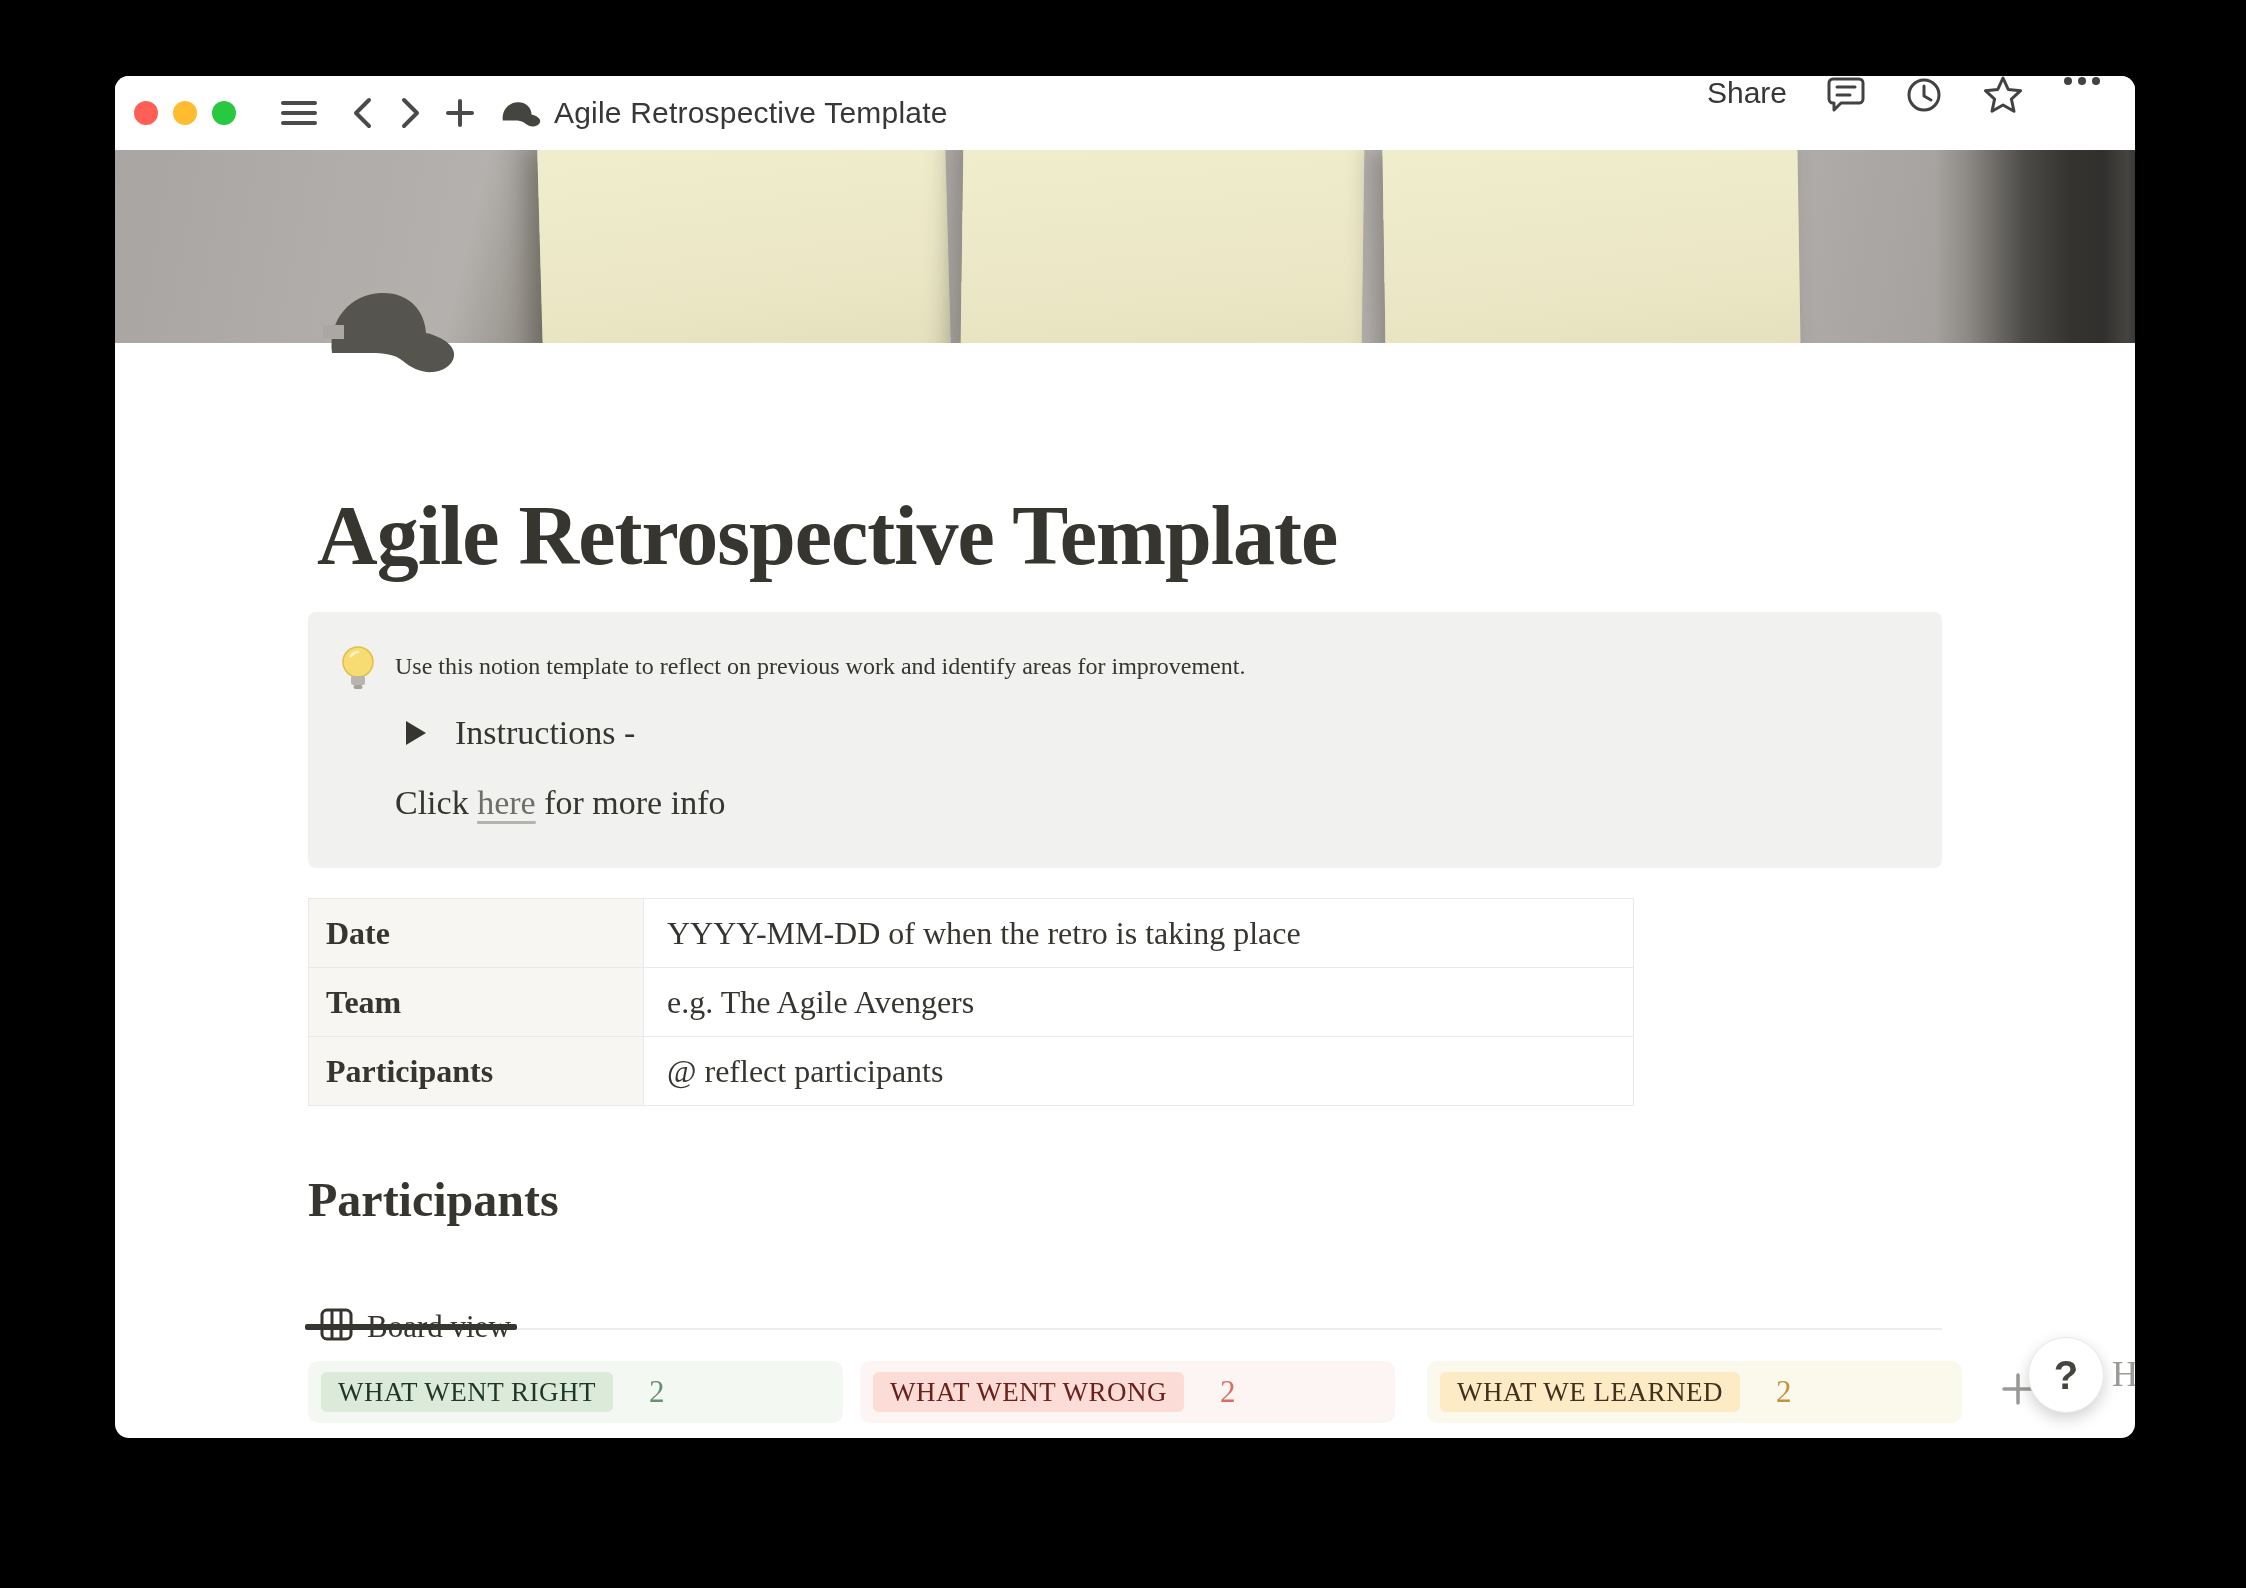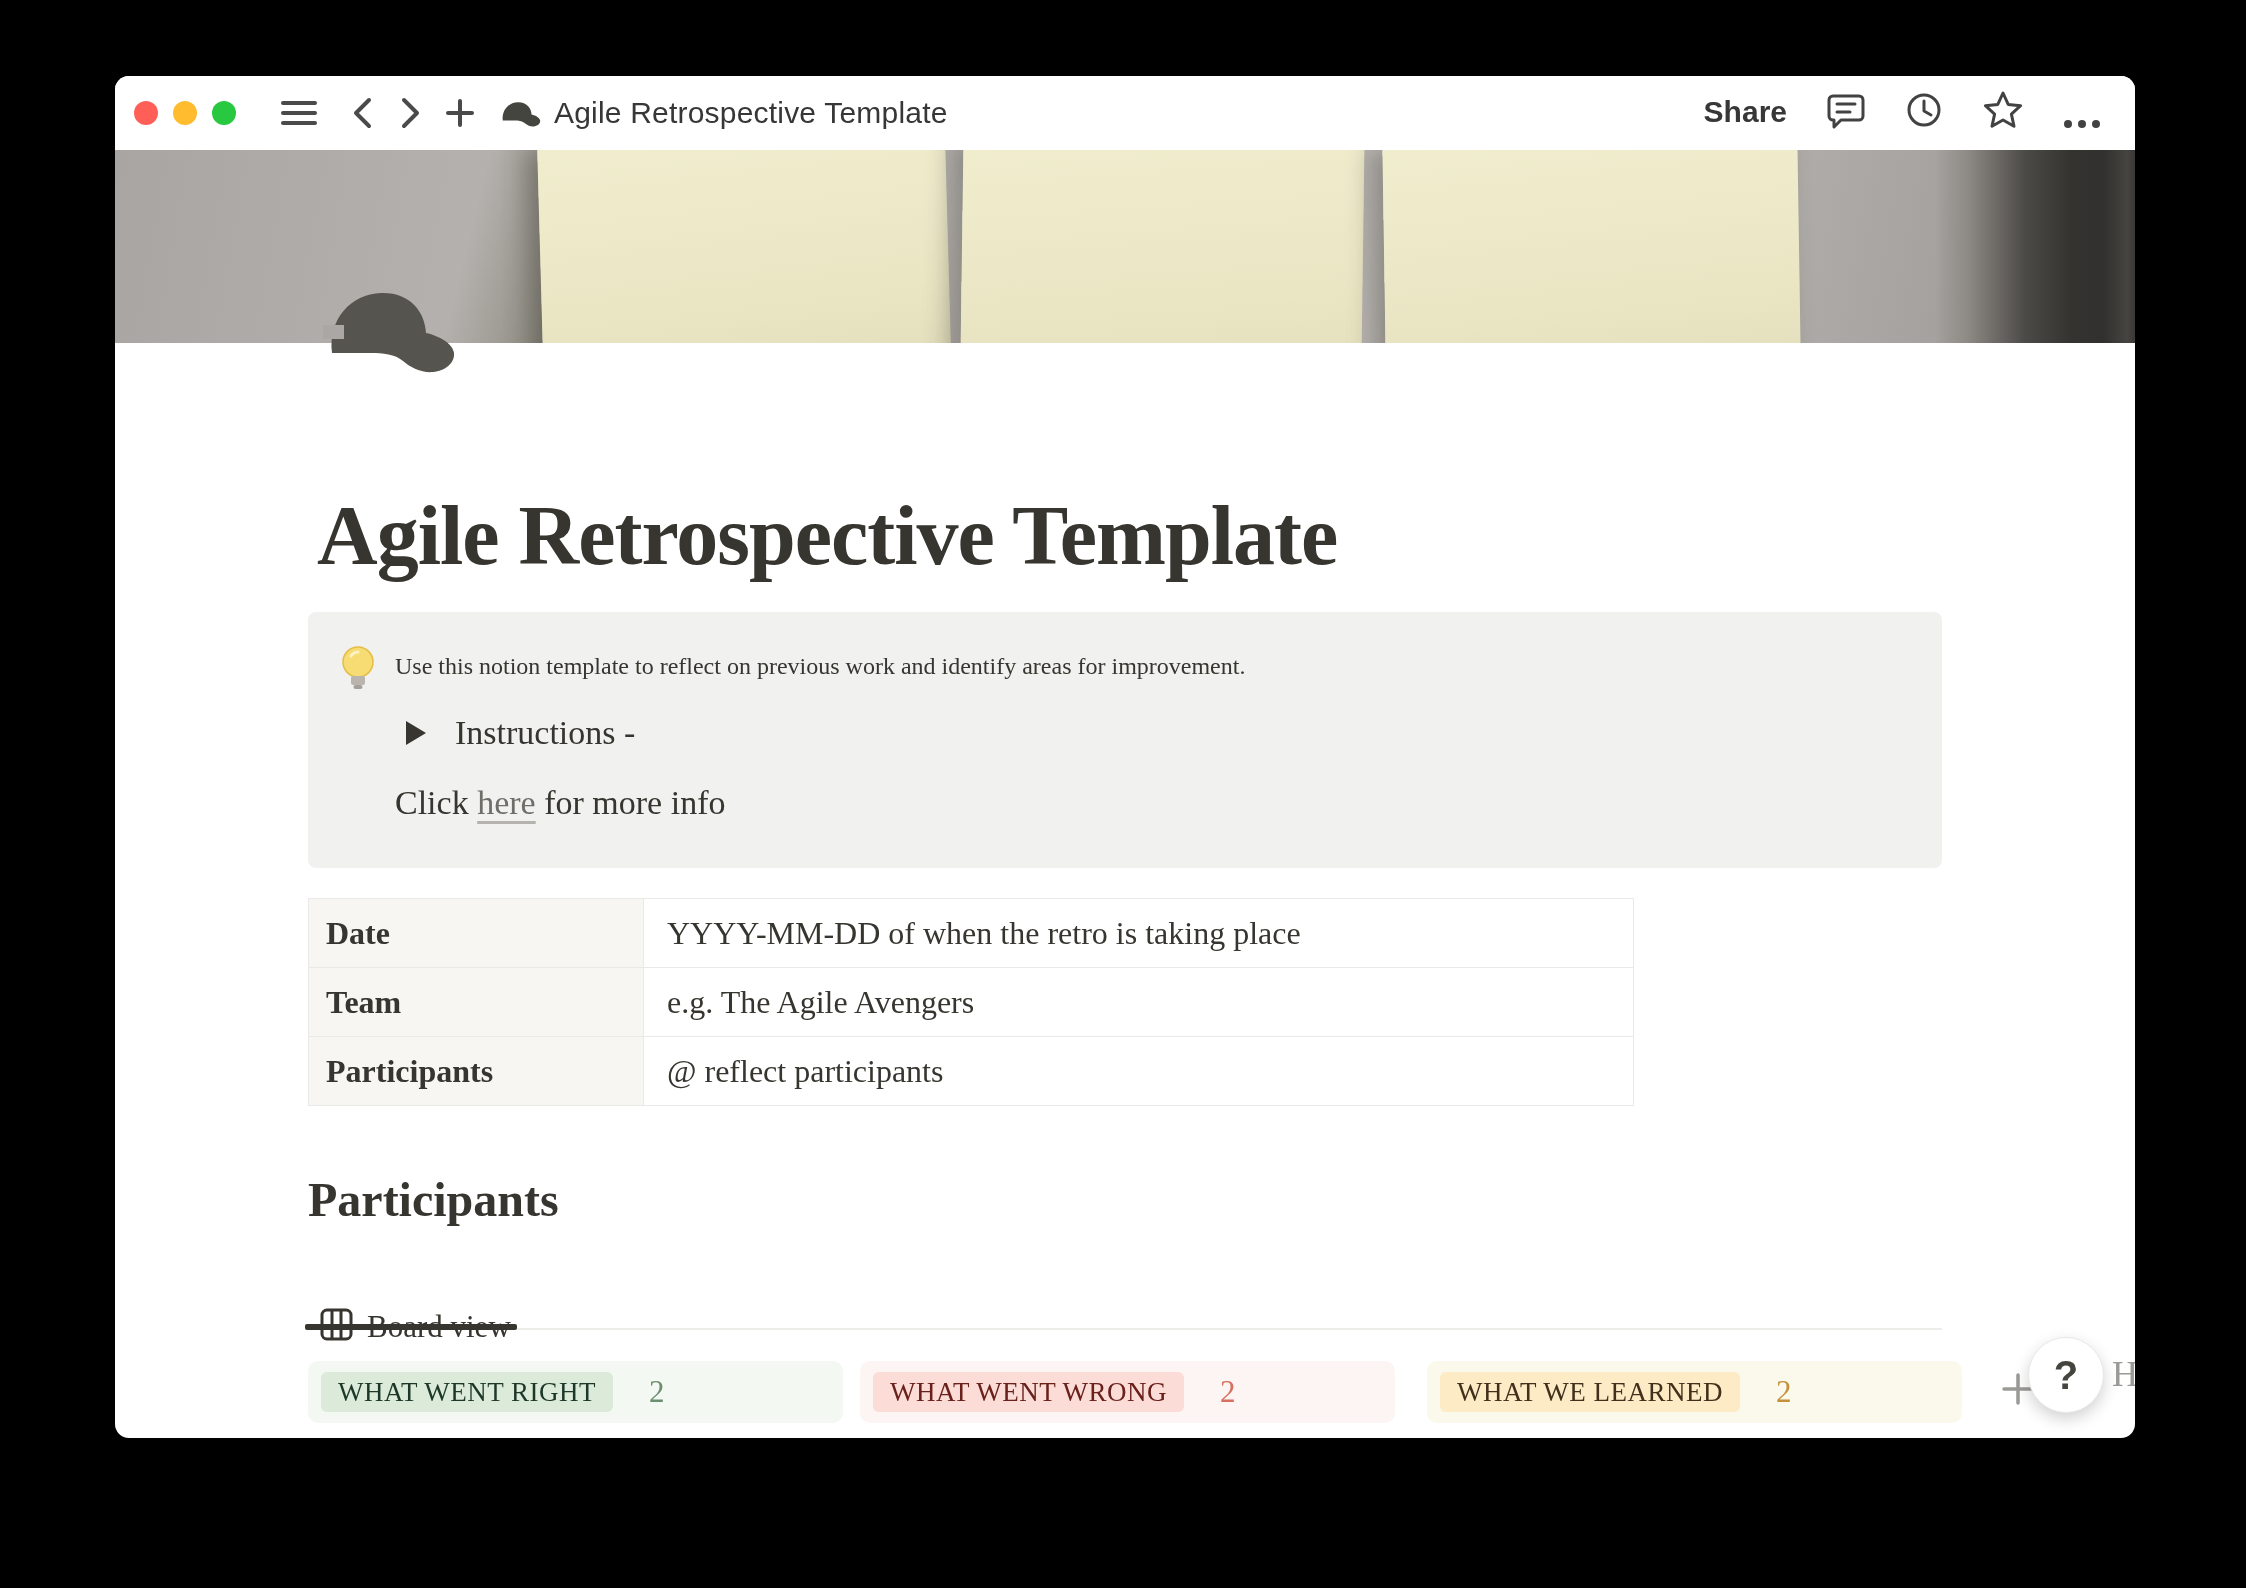--- a/index.html
+++ b/index.html
@@ -18,21 +18,21 @@
   }
   .tb-left { display:flex; align-items:center; padding-left:19px; }
   .light { width:24px; height:24px; border-radius:50%; margin-right:15px; }
   .tb-icon { display:flex; align-items:center; justify-content:center; color:#4a4a4a; }
   .hamburger { margin-left:30px; }
   .nav-back { margin-left:33px; }
   .nav-fwd { margin-left:25px; }
   .new-tab { margin-left:22px; }
   .tb-cap { margin-left:25px; }
   .tb-title { margin-left:12px; font-size:30px; color:#373737; letter-spacing:0.2px; }
-  .tb-right { position:absolute; right:34px; top:0; height:53px; display:flex; align-items:flex-end; gap:40px;font-weight:bold; }
+  .tb-right { position:absolute; right:34px; top:0; height:53px; display:flex; align-items:flex-start; gap:40px; }
   .share-btn { font-size:30px; color:#373737; }
 
   
   .cover { position:absolute; left:0; top:74px; width:2020px; height:193px; overflow:hidden;
     background:linear-gradient(100deg,#a9a5a3 0%,#b9b5b2 25%,#c6c2bf 55%,#b5b1ae 78%,#a39f9c 92%); }
   .cover-shade { position:absolute; left:350px; top:-20px; width:180px; height:240px;
     background:linear-gradient(90deg,rgba(90,88,70,0) 0%,rgba(95,93,75,0.45) 55%,rgba(90,88,70,0) 100%);
     transform:skewX(-14deg); }
   .note { position:absolute; background:linear-gradient(175deg,#f1eecf 0%,#eae6c4 70%,#e3dfbc 100%);
     box-shadow:-12px 16px 24px rgba(55,52,45,0.38); }

